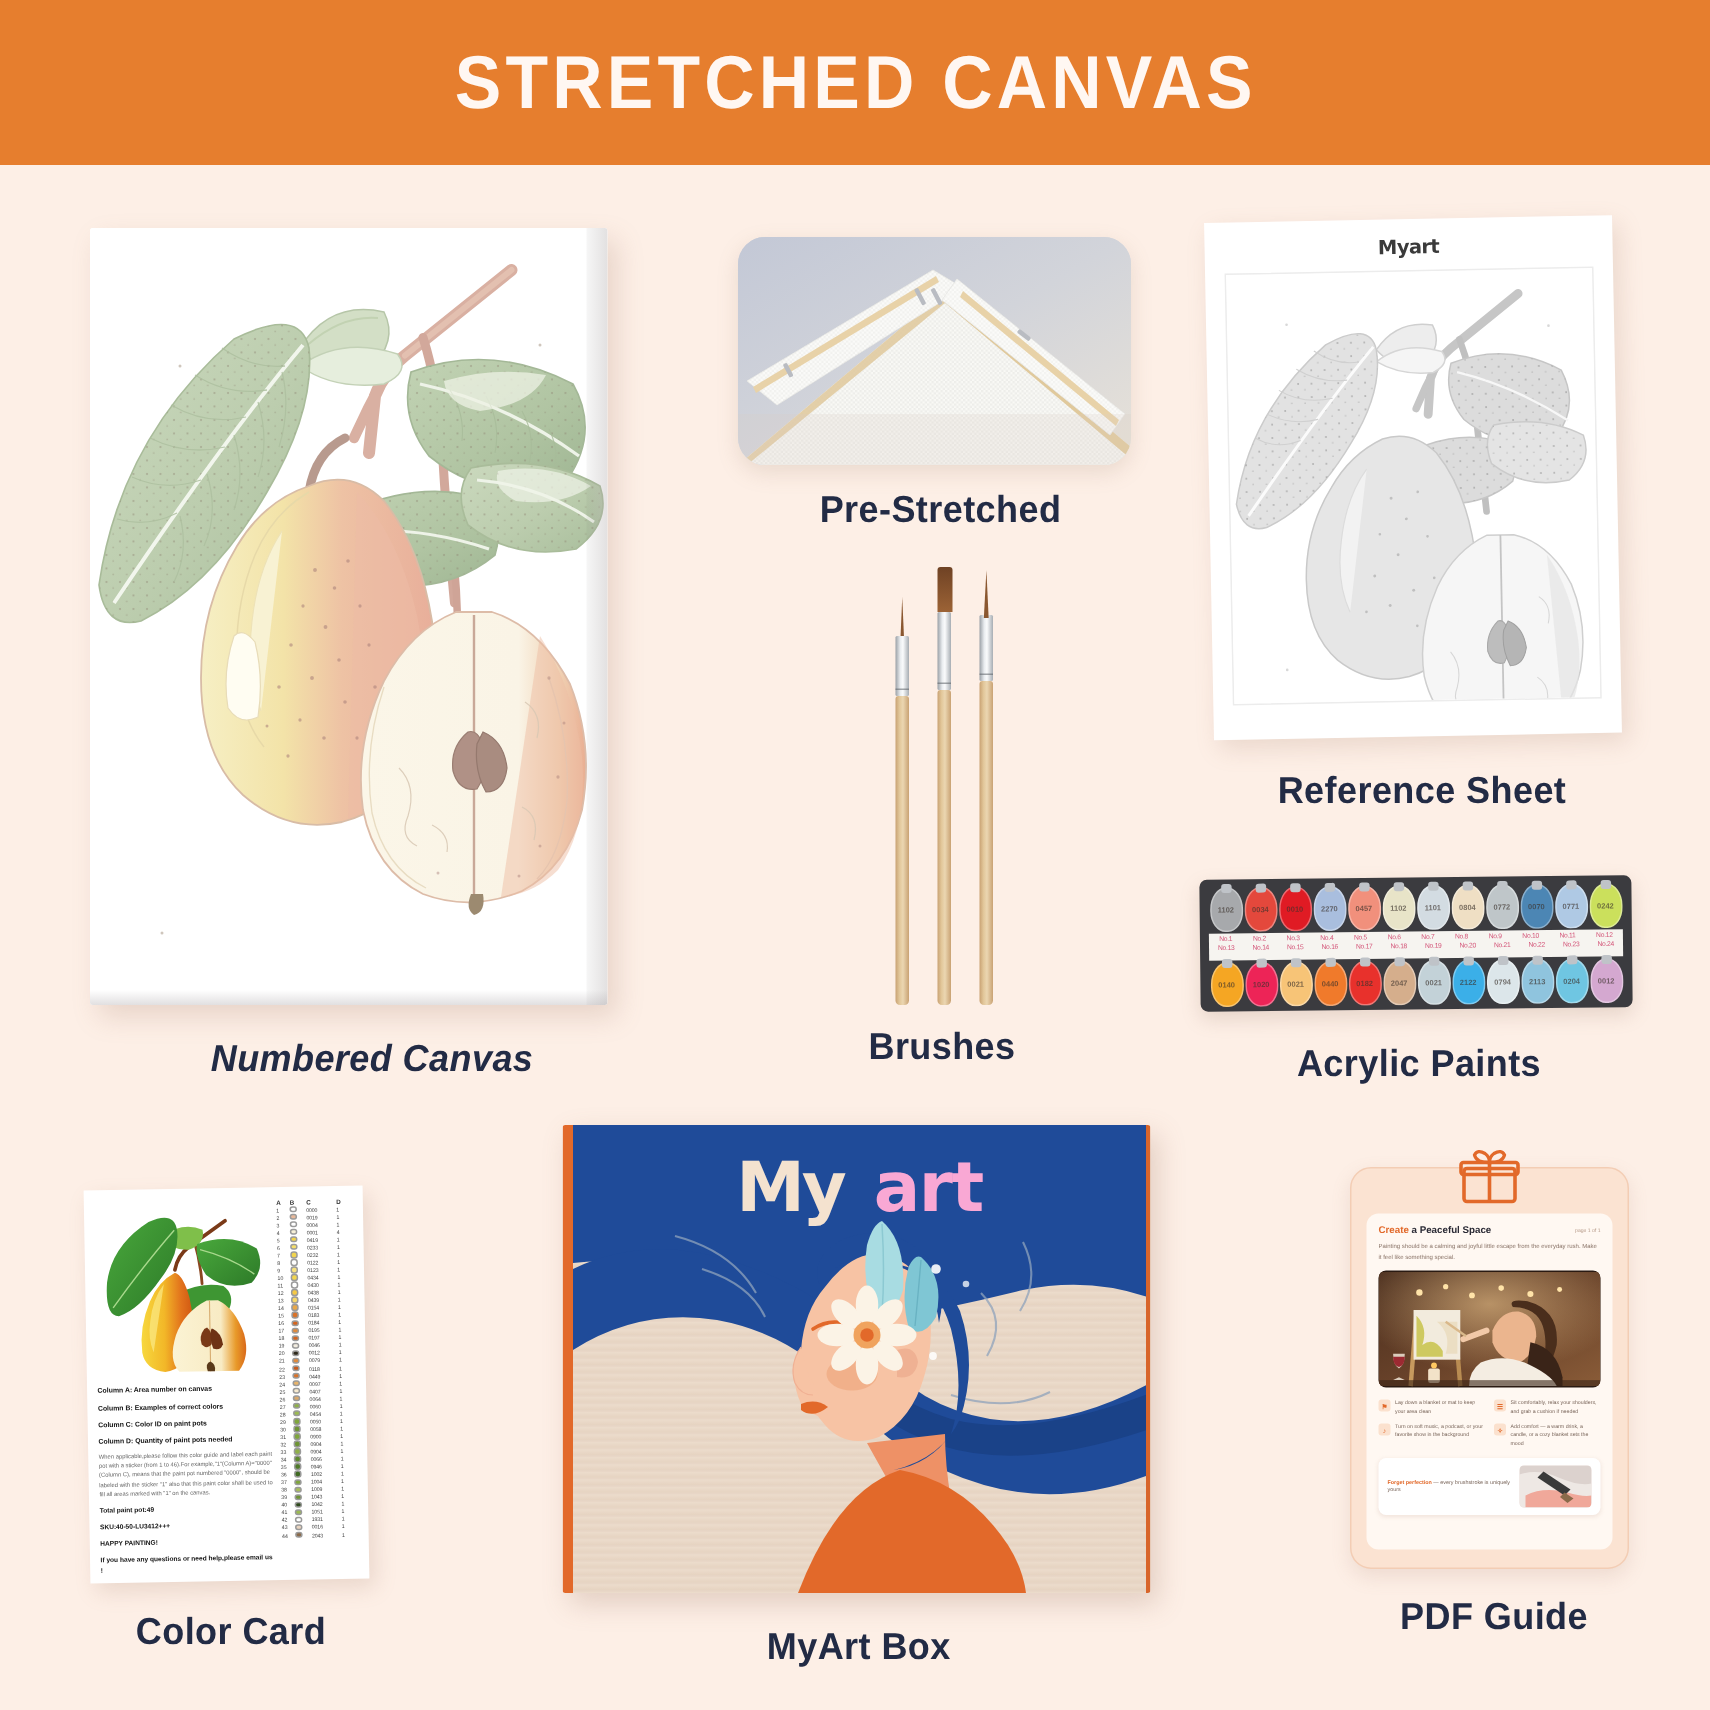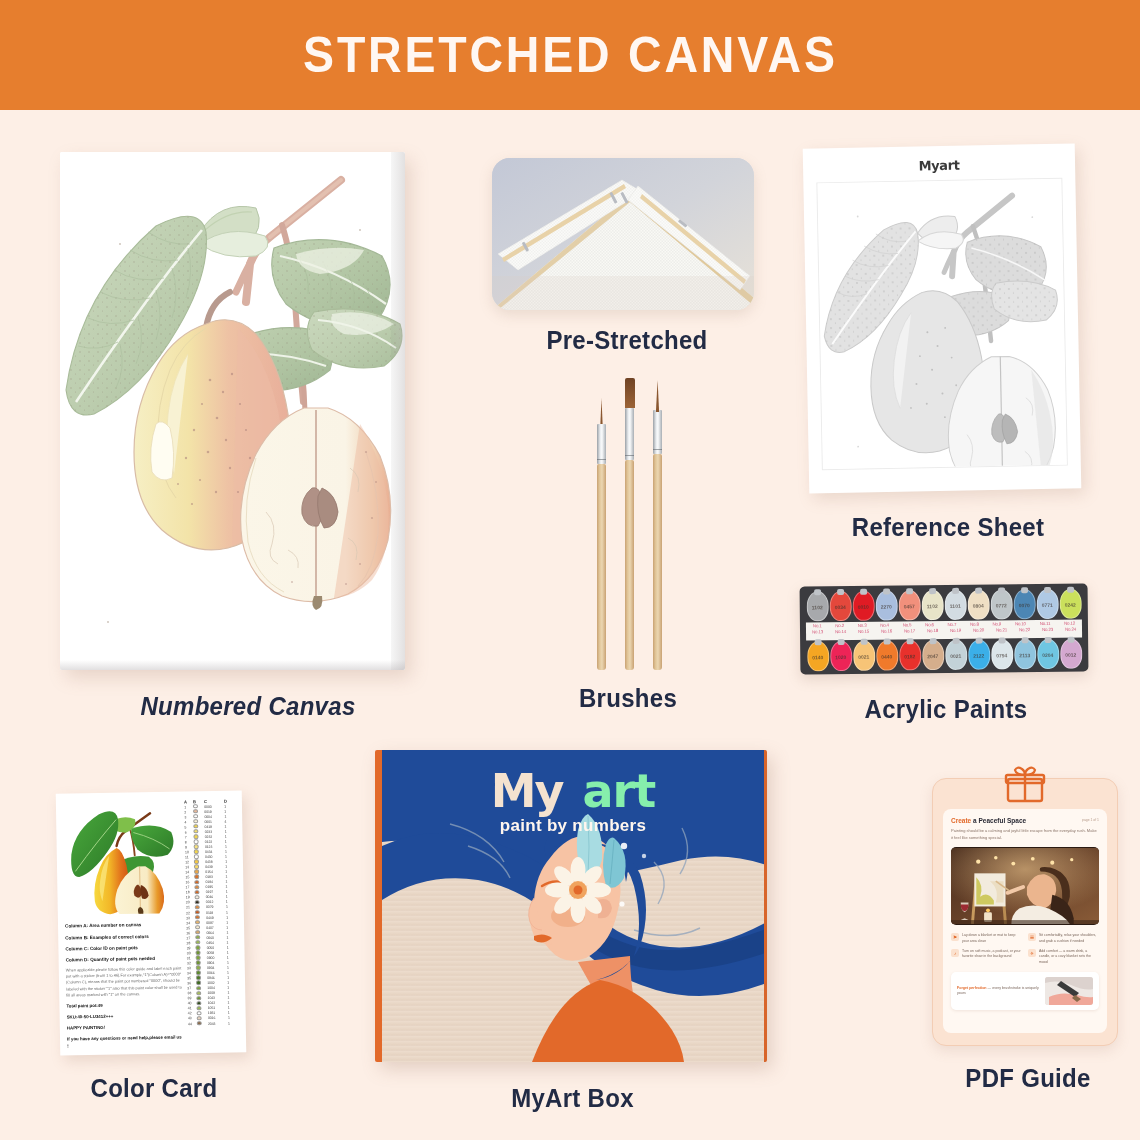--- a/index.html
+++ b/index.html
@@ -203,26 +203,26 @@
     background: #1F4B99;
     position: relative;
     overflow: hidden;
     box-shadow: 5px 7px 18px rgba(150,110,90,.25);
     border-left: 7px solid #E2692A;
     border-right: 3px solid #D8652A;
     border-radius: 2px;
   }
   .box-logo { position: absolute; top: 14px; left: 0; width: 100%; text-align: center; z-index: 6; }
   .box-logo .my { color: #F4E2CF; font-size: 46px; font-weight: 900; letter-spacing: -2px; font-family: "DejaVu Sans", sans-serif; }
-  .box-logo .art { color: #86efac; font-size: 46px; font-weight: 900; letter-spacing: -1px; font-family: "DejaVu Sans", sans-serif; margin-left: 20px; }
+  .box-logo .art { color: #f9a8d4; font-size: 46px; font-weight: 900; letter-spacing: -1px; font-family: "DejaVu Sans", sans-serif; margin-left: 20px; }
   .box-sub { color: #FFF6EE; font-size: 17px; font-weight: 700; letter-spacing: .3px; margin-top: -2px; }
   .box-caption { margin-top: 22px; font-size: 25px; }
 
   
-  #pdf-item { left: 932px; top: 778px; width: 192px; height: 345px; }
+  #pdf-item { left: 900px; top: 778px; width: 192px; height: 345px; }
   .pdf-outer {
     width: 186px; height: 268px;
     background: #FBE3D2;
     border-radius: 14px;
     border: 1px solid #F3CDB4;
     position: relative;
     padding: 30px 10px 12px 10px;
     box-shadow: 0 5px 13px rgba(160,120,100,.16);
   }
   .gift-icon { position: absolute; top: -14px; left: 50%; transform: translateX(-50%); }
@@ -1053,21 +1053,20 @@
         <circle r="9" fill="#F0A35E"></circle>
         <circle r="4.5" fill="#E2692A"></circle>
       </g>
 
       <circle cx="242" cy="96" r="3.2" fill="#FFFFFF" opacity=".9"></circle>
       <circle cx="262" cy="106" r="2.2" fill="#FFFFFF" opacity=".75"></circle>
       <circle cx="240" cy="154" r="2.6" fill="#FFFFFF" opacity=".85"></circle>
     </svg>
     <div class="box-logo">
       <span class="my">My</span><span class="art">art</span>
-      <div class="box-sub">paint by numbers</div>
     </div>
   </div>
   <div class="caption box-caption">MyArt Box</div>
 </div>
 
 <div class="cell" id="pdf-item">
   <div class="pdf-outer">
     <svg class="gift-icon" width="42" height="38" viewBox="0 0 42 38">
       <rect x="4" y="14" width="34" height="22" rx="2" fill="none" stroke="#E2692A" stroke-width="2.4"></rect>
       <rect x="2" y="10" width="38" height="8" rx="1.6" fill="none" stroke="#E2692A" stroke-width="2.4"></rect>

